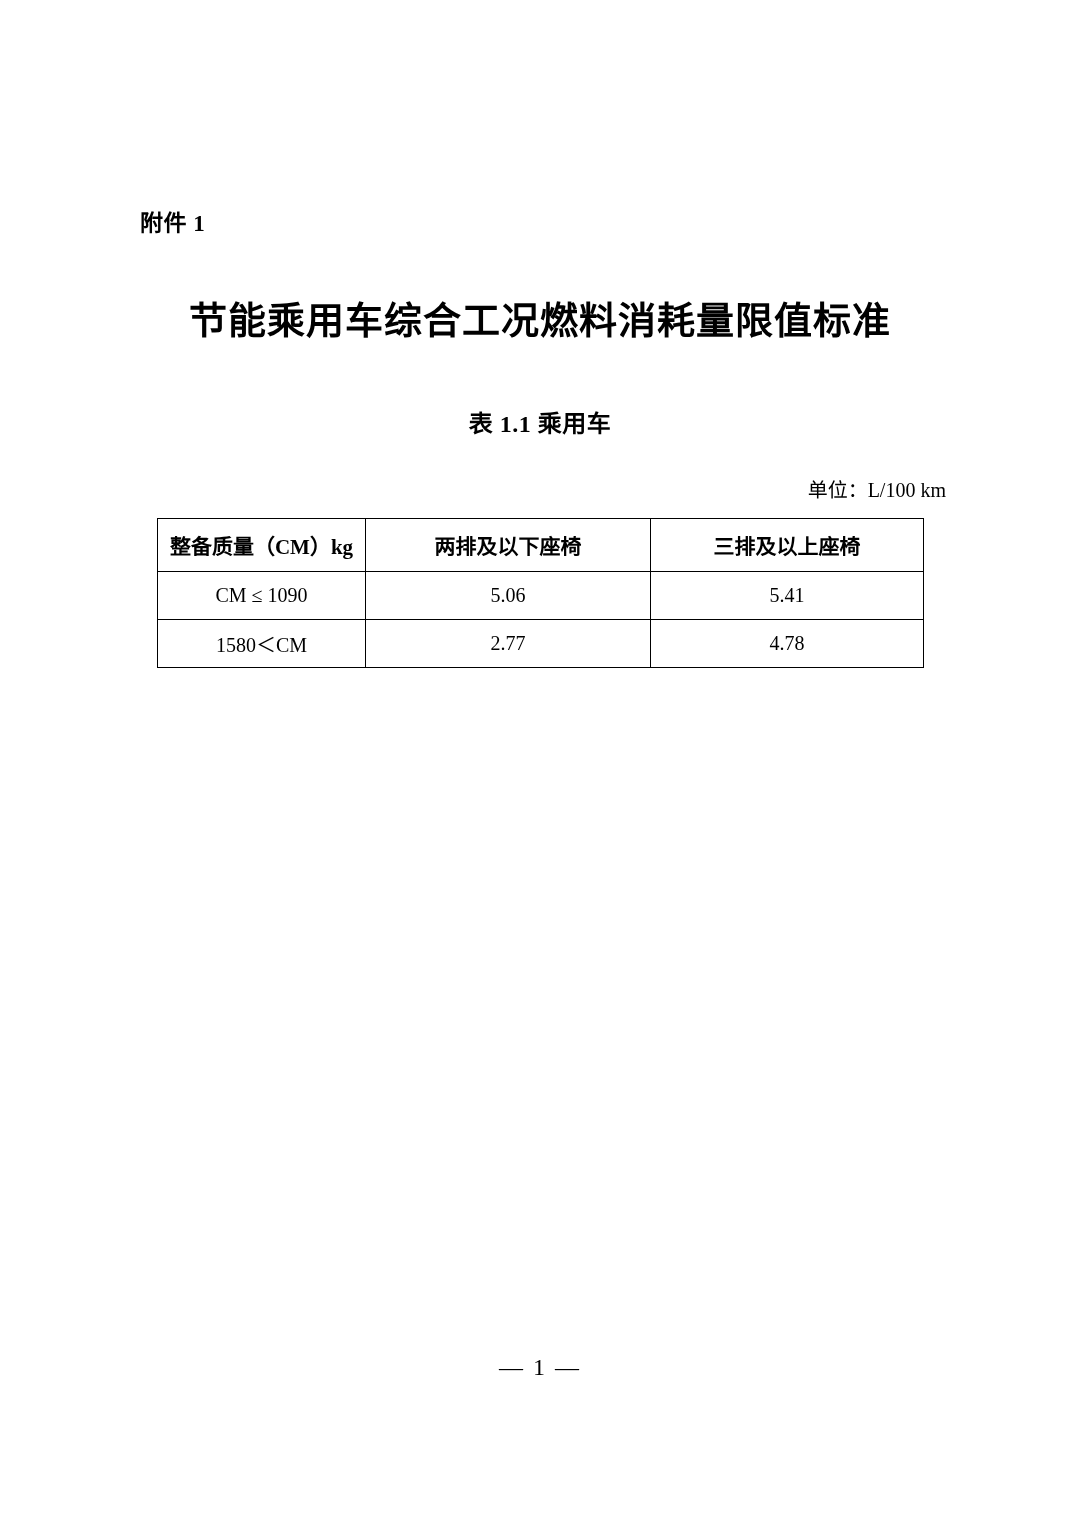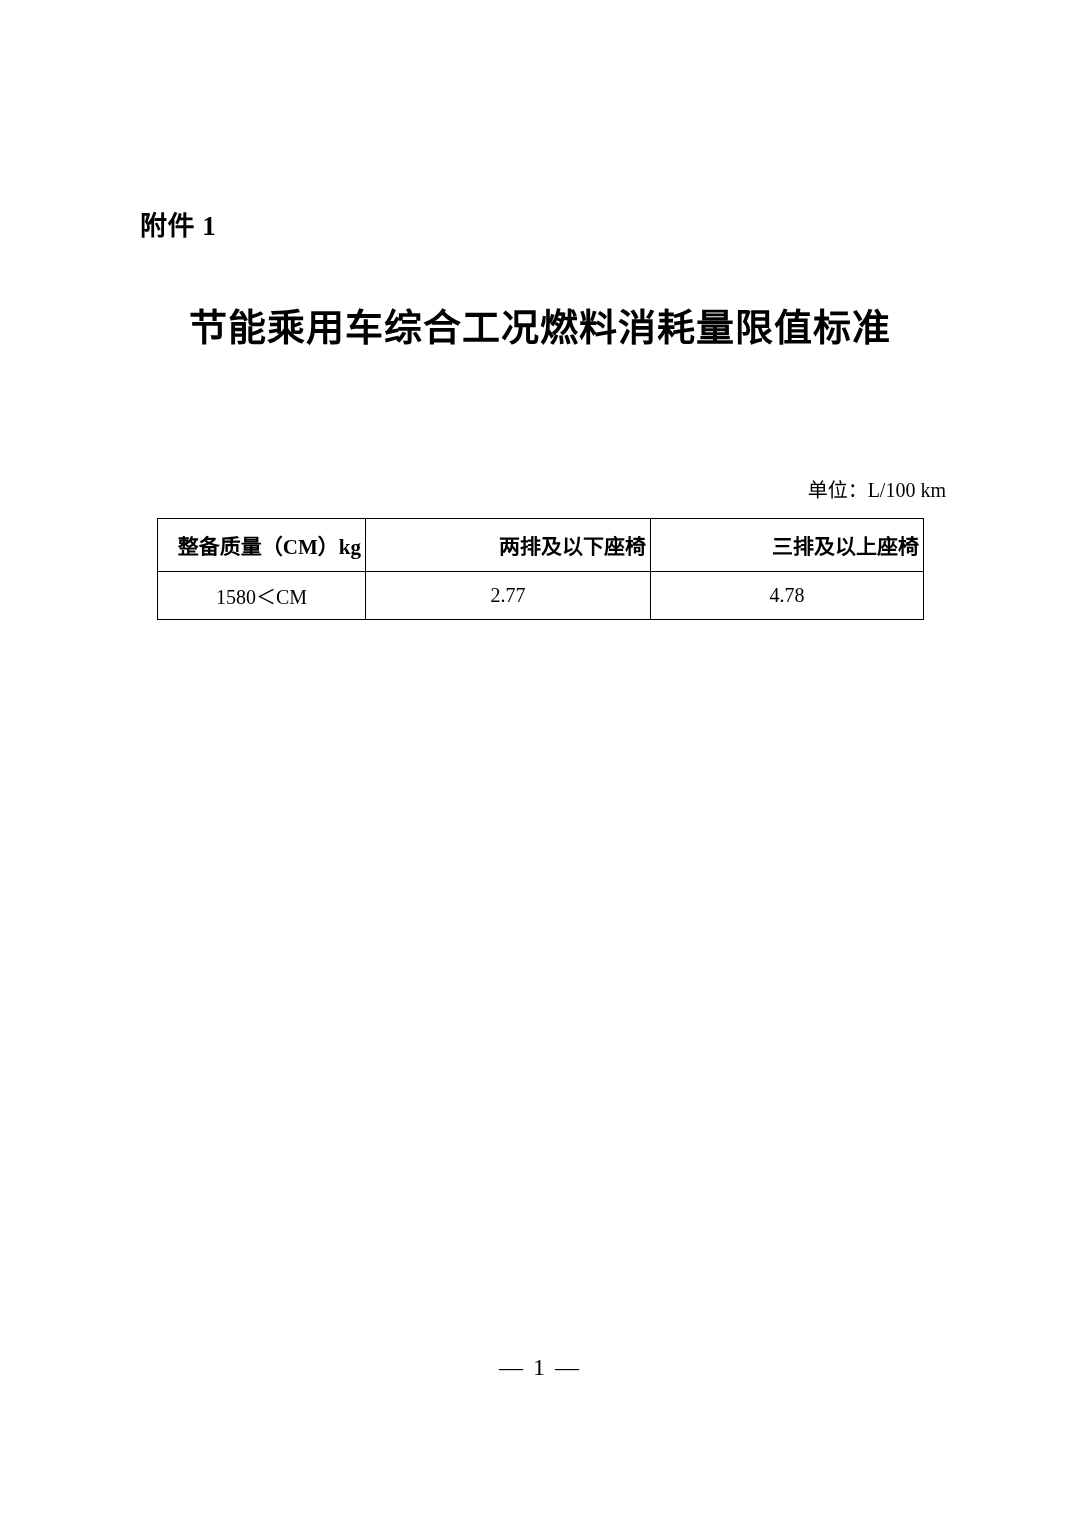--- a/index.html
+++ b/index.html
@@ -21,30 +21,30 @@
     left: 0;
     top: 0;
     width: 1080px;
     height: 1527px;
     background: #ffffff;
   }
   .attachment-label {
     position: absolute;
     left: 140px;
     top: 204px;
-    font-size: 27px;
+    font-size: 23px;
     font-weight: bold;
     letter-spacing: 0.5px;
     white-space: nowrap;
     text-align: right;
   }
   .doc-title {
     position: absolute;
     left: 0;
-    top: 297px;
+    top: 290px;
     width: 1080px;
     text-align: center;
     font-size: 38px;
     font-weight: bold;
     letter-spacing: 1px;
     white-space: nowrap;
   }
   .table-caption {
     position: absolute;
     left: 0;
@@ -77,21 +77,20 @@
     vertical-align: middle;
     font-size: 20px;
     height: 47px;
     padding: 0 4px;
     white-space: nowrap;
   }
   .data-table thead td {
     font-weight: bold;
     font-size: 21px;
     height: 52px;
-    text-align: right;
   }
   .col-0 { width: 208px; }
   .col-1 { width: 285px; }
   .col-2 { width: 273px; }
   .page-number {
     position: absolute;
     left: 0;
     top: 1354px;
     width: 1080px;
     text-align: center;
@@ -102,38 +101,44 @@
 </style>
 </head>
 <body>
 
 <div class="page">
 
   <div class="attachment-label">附件 1</div>
 
   <div class="doc-title">节能乘用车综合工况燃料消耗量限值标准</div>
 
+  <div class="table-caption">表 1.1  乘用车</div>
 
   <div class="unit-note">单位：L/100 km</div>
 
   <table class="data-table">
     <colgroup>
       <col class="col-0">
       <col class="col-1">
       <col class="col-2">
     </colgroup>
     <thead>
       <tr>
         <td>整备质量（CM）kg</td>
         <td>两排及以下座椅</td>
         <td>三排及以上座椅</td>
       </tr>
     </thead>
     <tbody>
       <tr>
+        <td>CM ≤ 1090</td>
+        <td>5.06</td>
+        <td>5.41</td>
+      </tr>
+      <tr>
         <td>1580＜CM</td>
         <td>2.77</td>
         <td>4.78</td>
       </tr>
     </tbody>
   </table>
 
   <div class="page-number">— 1 —</div>
 
 </div>

